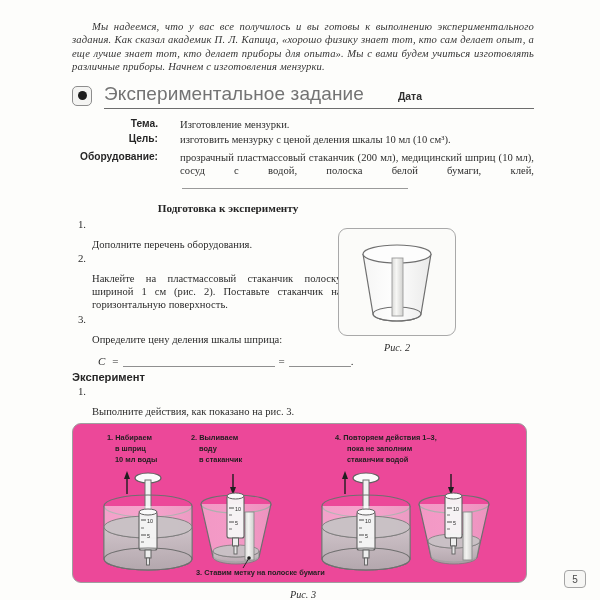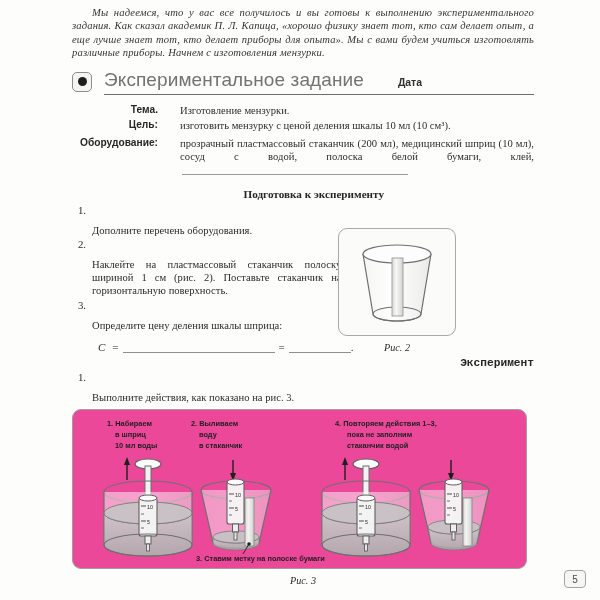--- a/index.html
+++ b/index.html
@@ -33,21 +33,21 @@
 
   
   .intro {
     font-family: "Liberation Serif", serif;
     font-style: italic;
     font-size: 10.6px;
     line-height: 13.4px;
     text-align: justify;
     text-indent: 20px;
     color: #343434;
-    padding-top: 6px;
+    padding-top: 20px;
     letter-spacing: .15px;
   }
 
   
   .head-row {
     display: flex;
     align-items: center;
     margin-top: 9px;
   }
   .head-icon {
@@ -121,21 +121,21 @@
     display: inline-block;
     width: 226px;
     border-bottom: 1px solid #9a9a9a;
     height: 10px;
     vertical-align: -1px;
     margin-left: 2px;
   }
 
   
   .sub-head {
-    text-align: right;
+    text-align: center;
     font-family: "Liberation Serif", serif;
     font-weight: bold;
     font-size: 11.2px;
     color: #262626;
     margin: 10px 0 4px 0;
   }
   .sub-head.left-block { width: 312px; }
 
   
   .list { width: 312px; }
@@ -207,22 +207,22 @@
   .fig-cap {
     font-family: "Liberation Serif", serif;
     font-style: italic;
     font-size: 10.2px;
     color: #2e2e2e;
     margin-top: 6px;
   }
 
   
   .exp-head {
-    text-align: right;
-    font-family: Liberation Mono, monospace;
+    text-align: left;
+    font-family: Liberation Sans, sans-serif;
     font-weight: bold;
     font-size: 11.2px;
     color: #262626;
     margin-top: 4px;
   }
   .exp-line {
     display: flex;
     align-items: flex-start;
     margin-top: 2px;
   }

